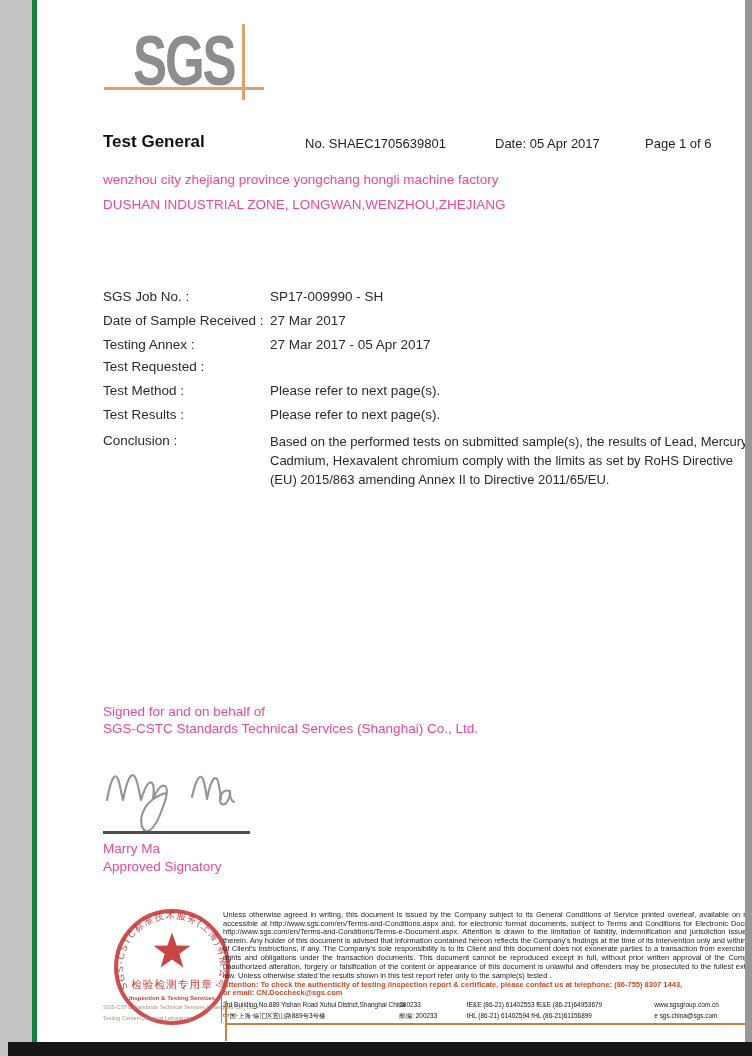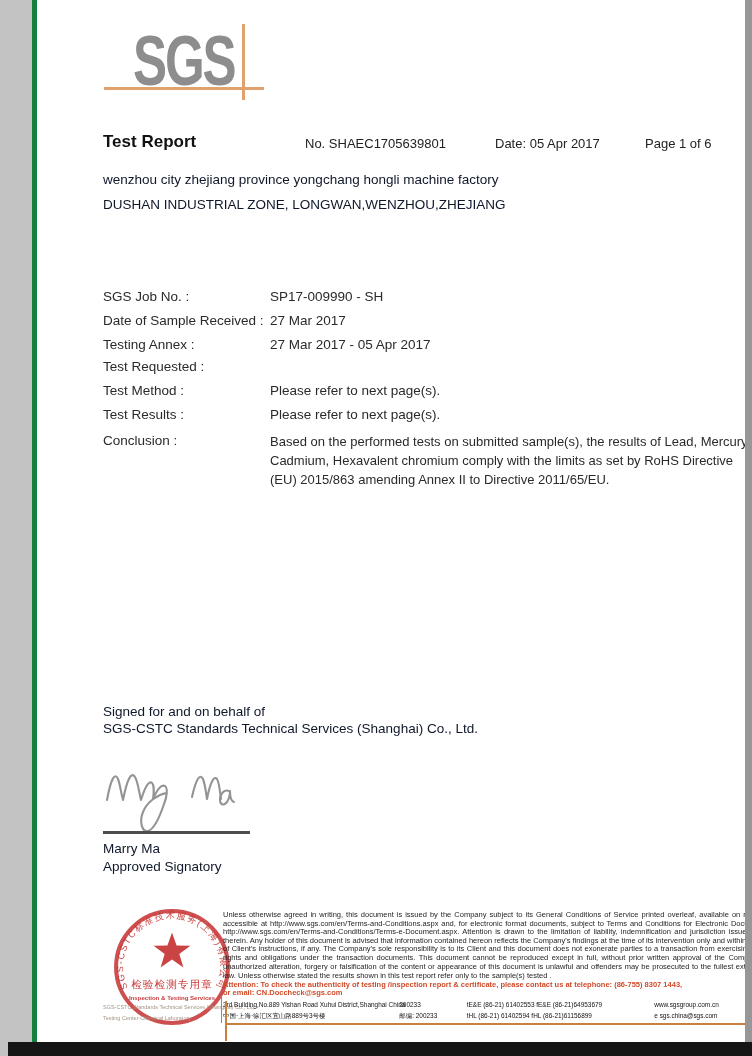--- a/index.html
+++ b/index.html
@@ -26,21 +26,21 @@
     font-size:71px; font-weight:bold; color:#8d8d8d;
     letter-spacing:-3px; line-height:1;
     transform:scaleX(0.72); transform-origin:0 0;
   }
   .logo-hline { position:absolute; left:67px; top:87px; width:160px; height:3px; background:#e0a26c; }
   .logo-vline { position:absolute; left:205px; top:24px; width:3px; height:76px; background:#e0a26c; }
 
   .report-title { position:absolute; left:66px; top:132px; font-size:17px; font-weight:bold; color:#111; }
   .hdr { position:absolute; top:136px; font-size:13px; color:#222; }
 
-  .body-text { position:absolute; font-size:13.5px; color:#0f172a; }
+  .body-text { position:absolute; font-size:13.5px; color:#ec4899; }
 
   .field-label { position:absolute; left:66px; font-size:13.5px; color:#2a2a2a; }
   .field-value { position:absolute; left:233px; font-size:13.5px; color:#2a2a2a; }
   .conclusion-value { width:483px; line-height:19px; font-size:13px; }
 
   .sig-underline { position:absolute; left:66px; top:831px; width:147px; height:3px; background:#4d4d4d; }
 
   
   .company-small {
     position:absolute; left:66px; top:1001px; width:290px;
@@ -71,21 +71,21 @@
 </style>
 </head>
 <body>
 
 <div class="page">
 
   <div class="logo-text">SGS</div>
   <div class="logo-hline"></div>
   <div class="logo-vline"></div>
 
-  <div class="report-title">Test Report</div>
+  <div class="report-title">Test General</div>
   <div class="hdr" style="left:268px;">No. SHAEC1705639801</div>
   <div class="hdr" style="left:458px;">Date: 05 Apr 2017</div>
   <div class="hdr" style="left:608px;">Page 1 of 6</div>
 
   <div class="body-text" style="left:66px; top:172px;">wenzhou city zhejiang province  yongchang hongli machine factory</div>
   <div class="body-text" style="left:66px; top:197px;">DUSHAN INDUSTRIAL ZONE, LONGWAN,WENZHOU,ZHEJIANG</div>
 
 
   <div class="field-label" style="top:289px;">SGS Job No. :</div>
   <div class="field-value" style="top:289px;">SP17-009990 - SH</div>

